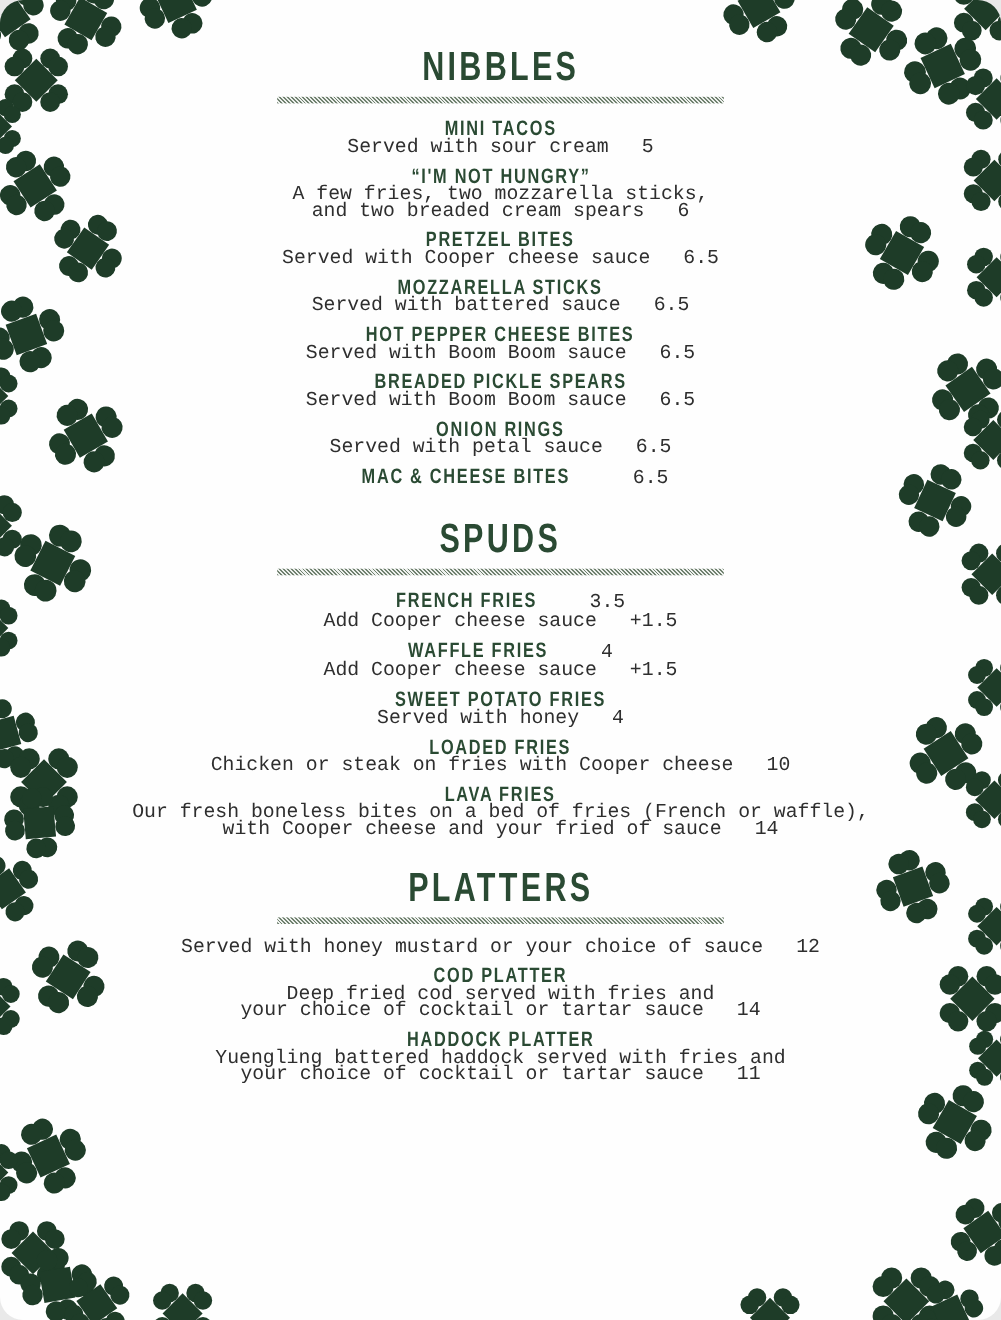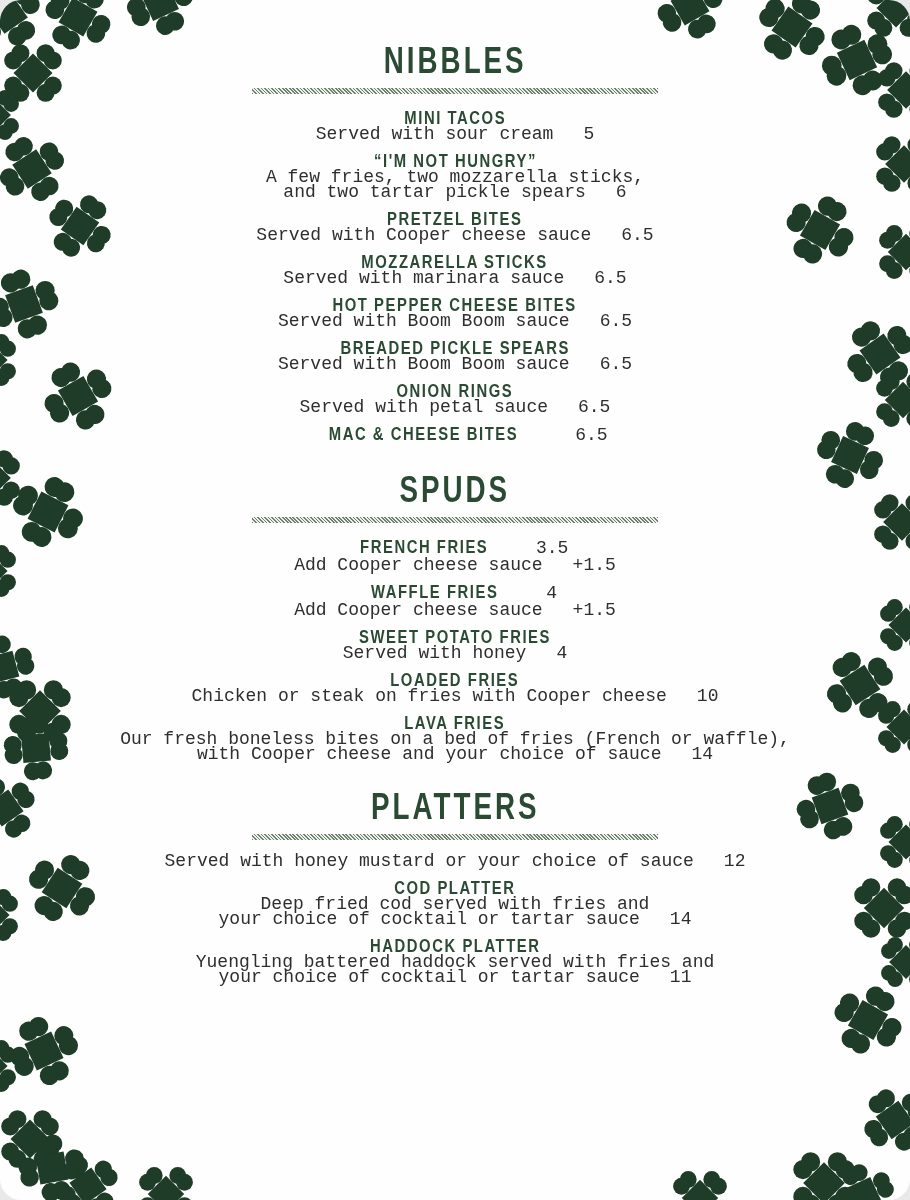--- a/index.html
+++ b/index.html
@@ -241,29 +241,29 @@
       <div class="section">
         <h2 class="section-title"><span class="sx">NIBBLES</span></h2>
         <div class="section-divider"></div>
         <div class="menu-item">
           <div class="name-row"><span class="name-sx">MINI TACOS</span></div>
           <div class="desc-line"><span>Served with sour cream</span><span class="price">5</span></div>
         </div>
         <div class="menu-item">
           <div class="name-row"><span class="name-sx">“I'M NOT HUNGRY”</span></div>
           <div class="desc-line"><span>A few fries, two mozzarella sticks,</span></div>
-          <div class="desc-line"><span>and two tartar pickle spears</span><span class="price">6</span></div>
+          <div class="desc-line"><span>and two breaded cream spears</span><span class="price">6</span></div>
         </div>
         <div class="menu-item">
           <div class="name-row"><span class="name-sx">PRETZEL BITES</span></div>
           <div class="desc-line"><span>Served with Cooper cheese sauce</span><span class="price">6.5</span></div>
         </div>
         <div class="menu-item">
           <div class="name-row"><span class="name-sx">MOZZARELLA STICKS</span></div>
-          <div class="desc-line"><span>Served with marinara sauce</span><span class="price">6.5</span></div>
+          <div class="desc-line"><span>Served with battered sauce</span><span class="price">6.5</span></div>
         </div>
         <div class="menu-item">
           <div class="name-row"><span class="name-sx">HOT PEPPER CHEESE BITES</span></div>
           <div class="desc-line"><span>Served with Boom Boom sauce</span><span class="price">6.5</span></div>
         </div>
         <div class="menu-item">
           <div class="name-row"><span class="name-sx">BREADED PICKLE SPEARS</span></div>
           <div class="desc-line"><span>Served with Boom Boom sauce</span><span class="price">6.5</span></div>
         </div>
         <div class="menu-item">
@@ -291,21 +291,21 @@
           <div class="name-row"><span class="name-sx">SWEET POTATO FRIES</span></div>
           <div class="desc-line"><span>Served with honey</span><span class="price">4</span></div>
         </div>
         <div class="menu-item">
           <div class="name-row"><span class="name-sx">LOADED FRIES</span></div>
           <div class="desc-line"><span>Chicken or steak on fries with Cooper cheese</span><span class="price">10</span></div>
         </div>
         <div class="menu-item">
           <div class="name-row"><span class="name-sx">LAVA FRIES</span></div>
           <div class="desc-line"><span>Our fresh boneless bites on a bed of fries (French or waffle),</span></div>
-          <div class="desc-line"><span>with Cooper cheese and your choice of sauce</span><span class="price">14</span></div>
+          <div class="desc-line"><span>with Cooper cheese and your fried of sauce</span><span class="price">14</span></div>
         </div>
       </div>
       <div class="section">
         <h2 class="section-title"><span class="sx">PLATTERS</span></h2>
         <div class="section-divider"></div>
         <div class="menu-item">
           <div class="desc-line"><span>Served with honey mustard or your choice of sauce</span><span class="price">12</span></div>
         </div>
         <div class="menu-item">
           <div class="name-row"><span class="name-sx">COD PLATTER</span></div>

